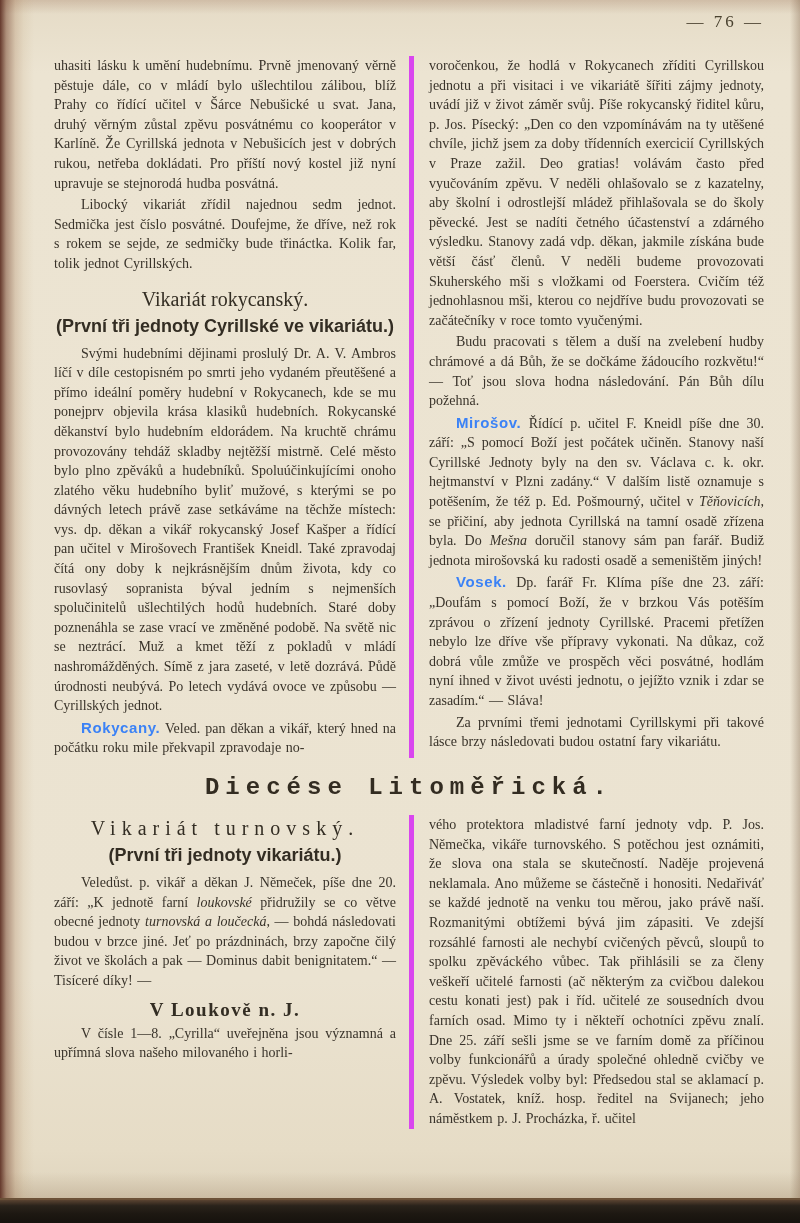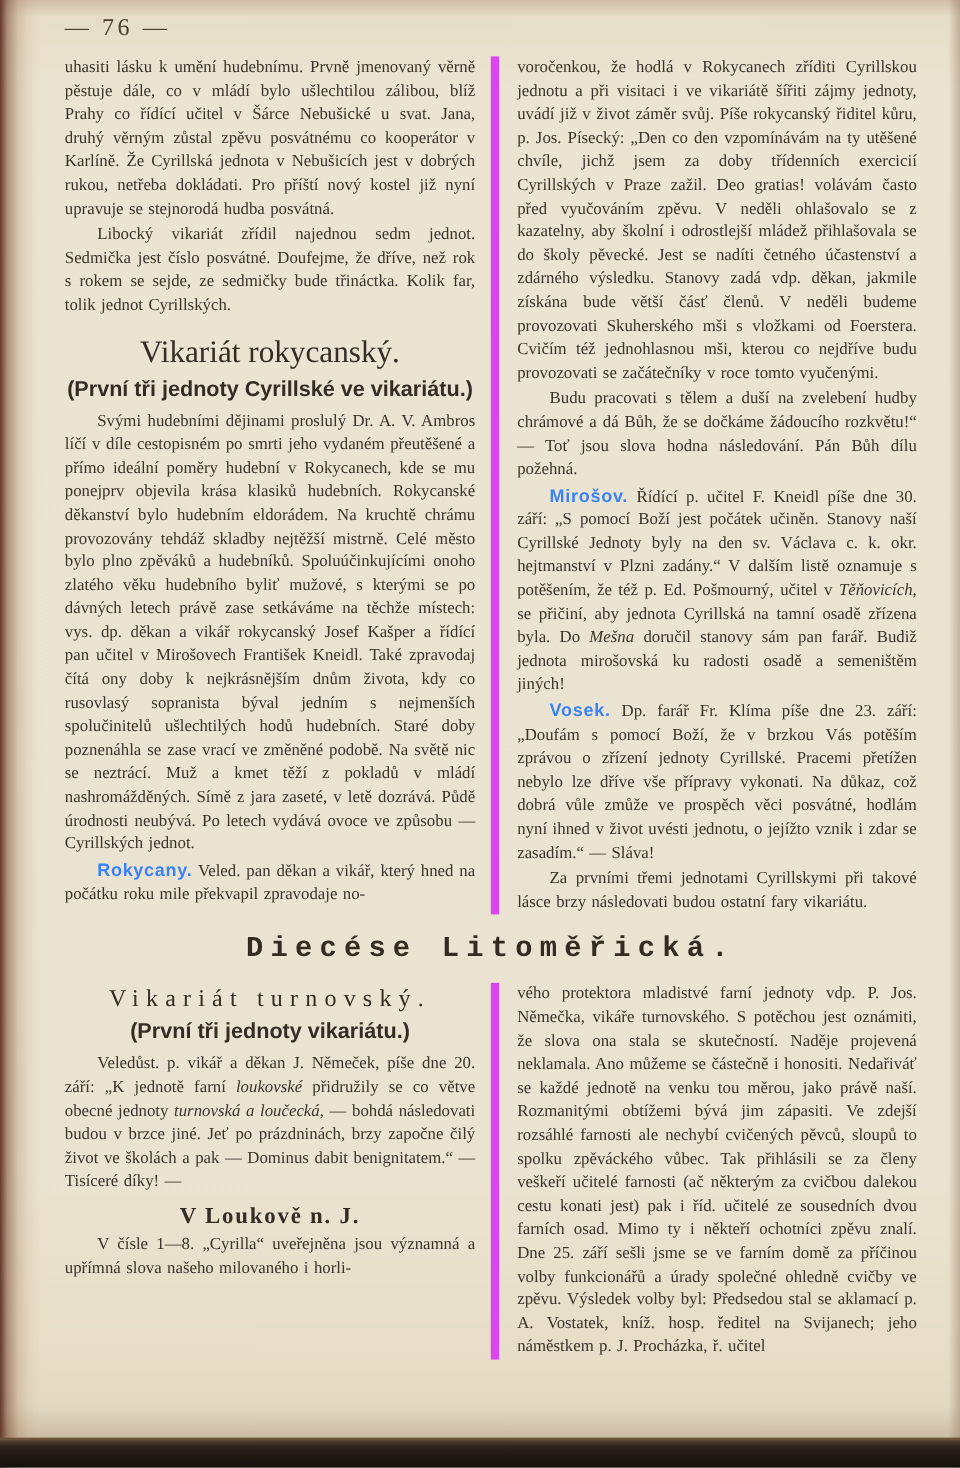--- a/index.html
+++ b/index.html
@@ -33,51 +33,51 @@
   }
   .bottom-shadow {
     position: absolute; left: 0; right: 0; bottom: 25px; height: 26px; z-index: 2;
     background: linear-gradient(180deg, rgba(150,125,95,0) 0%, rgba(150,125,95,0.28) 100%);
   }
 
   .page-content {
     position: absolute; left: 54px; right: 36px; top: 12px; z-index: 1;
   }
   .page-number {
-    text-align: left;
-    font-size: 20px;
+    text-align: right;
+    font-size: 17px;
     letter-spacing: 3px;
     color: #49412f;
-    margin-bottom: 12px;
+    margin-bottom: 24px;
   }
 
   .twocol { display: flex; align-items: stretch; }
   .col { width: 50%; }
   .col-left  { padding-right: 13px; }
-  .col-right { padding-left: 15px; border-left: 7px solid #d946ef; }
+  .col-right { padding-left: 15px; border-left: 5px solid #d946ef; }
 
   .para {
     font-size: 14px;
     line-height: 19.6px;
     text-align: justify;
     word-spacing: 1px;
   }
   .para.indent { text-indent: 27px; margin-top: 2px; }
   .seg-lead {
     font-family: "Liberation Sans", sans-serif;
     font-weight: bold;
     font-size: 15px;
     letter-spacing: 0.6px;
     color: #3b82f6;
   }
   .seg-i { font-style: italic; }
 
   .h1 {
     text-align: center;
-    font-size: 26px;
+    font-size: 20px;
     color: #332d23;
     margin: 14px 0 5px 0;
   }
   .h1.spaced { letter-spacing: 6px; font-size: 20px; margin-top: 2px; }
   .h2 {
     text-align: center;
     font-family: "Liberation Sans", sans-serif;
     font-weight: bold;
     font-size: 18px;
     color: #332d23;

